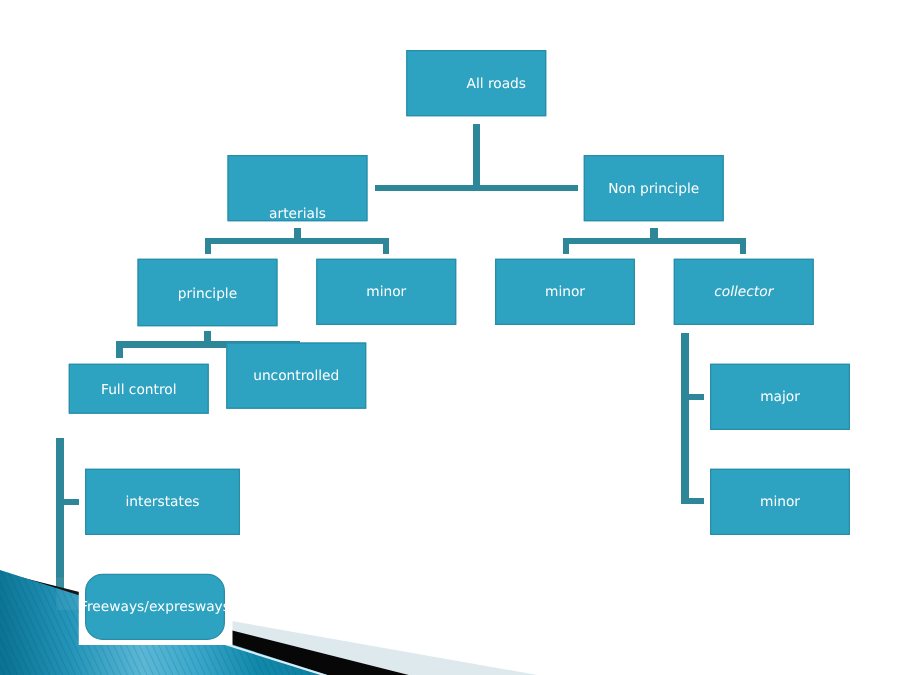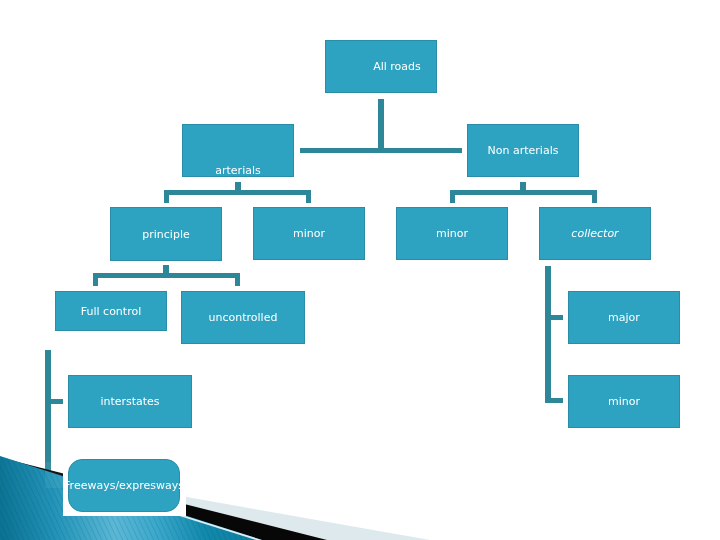--- a/index.html
+++ b/index.html
@@ -75,38 +75,38 @@
   <div class="panel" style="left:63px;top:432px;width:123px;height:84px"></div>
 
   <div id="nodes">
     <div class="node" style="left: 325px; top: 40px; width: 112px; height: 53px; padding-left: 32px;">
         <span>All roads</span>
       </div>
     <div class="node" style="left: 182px; top: 124px; width: 112px; height: 53px; align-items: flex-end;">
         <span>arterials</span>
       </div>
     <div class="node" style="left: 467px; top: 124px; width: 112px; height: 53px;">
-        <span>Non arterials</span>
+        <span>Non principle</span>
       </div>
     <div class="node" style="left: 110px; top: 207px; width: 112px; height: 54px;">
         <span>principle</span>
       </div>
     <div class="node" style="left: 253px; top: 207px; width: 112px; height: 53px;">
         <span>minor</span>
       </div>
     <div class="node" style="left: 396px; top: 207px; width: 112px; height: 53px;">
         <span>minor</span>
       </div>
     <div class="node" style="left: 539px; top: 207px; width: 112px; height: 53px; font-style: italic;">
         <span>collector</span>
       </div>
     <div class="node" style="left: 55px; top: 291px; width: 112px; height: 40px;">
         <span>Full control</span>
       </div>
-    <div class="node" style="left: 181px; top: 291px; width: 124px; height: 53px; text-align: center;">
+    <div class="node" style="left: 181px; top: 274px; width: 112px; height: 53px; text-align: center;">
         <span>uncontrolled</span>
       </div>
     <div class="node" style="left: 568px; top: 291px; width: 112px; height: 53px;">
         <span>major</span>
       </div>
     <div class="node" style="left: 68px; top: 375px; width: 124px; height: 53px;">
         <span>interstates</span>
       </div>
     <div class="node" style="left: 568px; top: 375px; width: 112px; height: 53px;">
         <span>minor</span>

